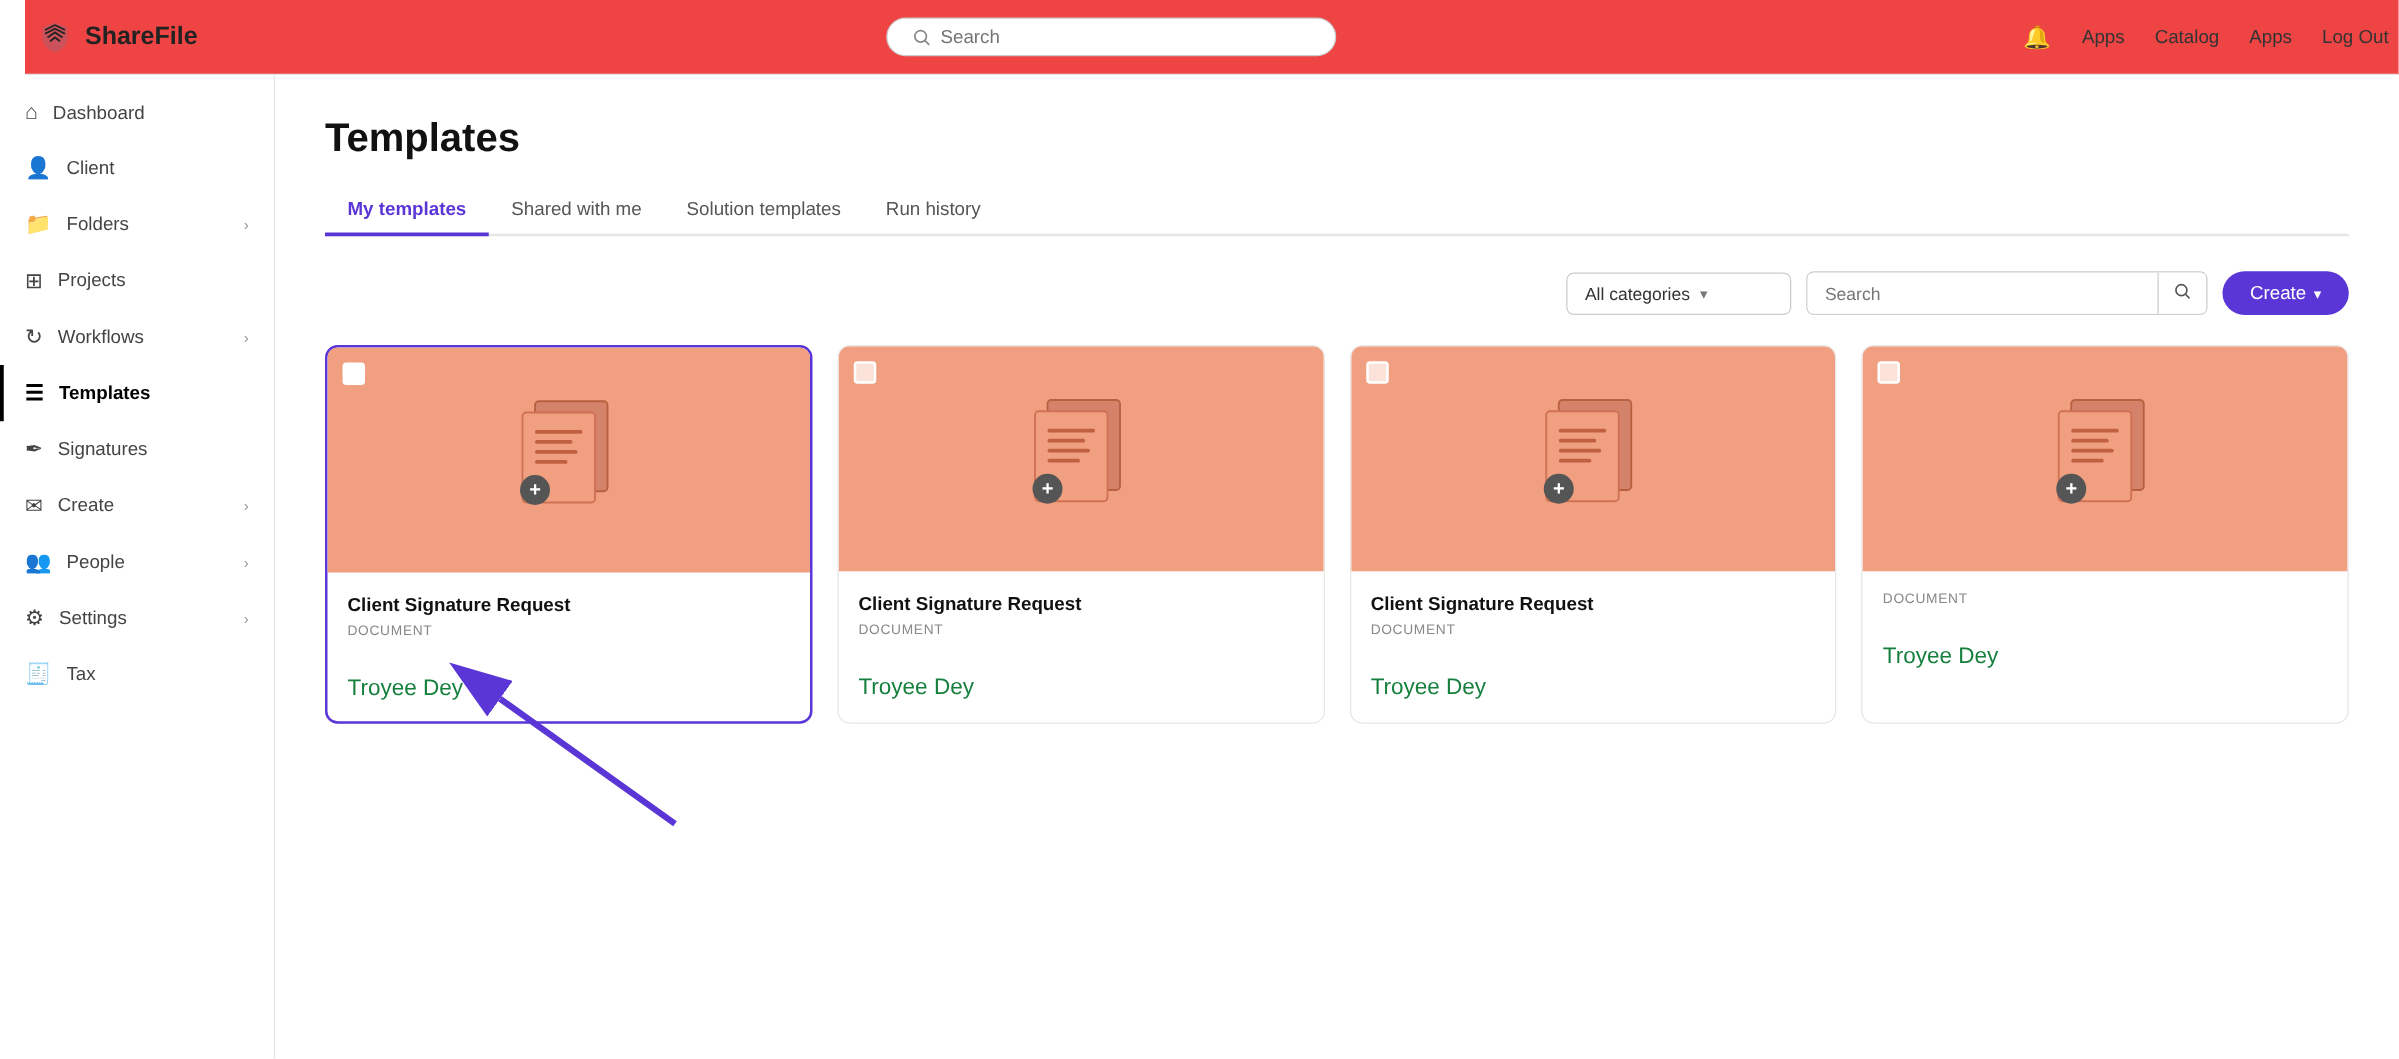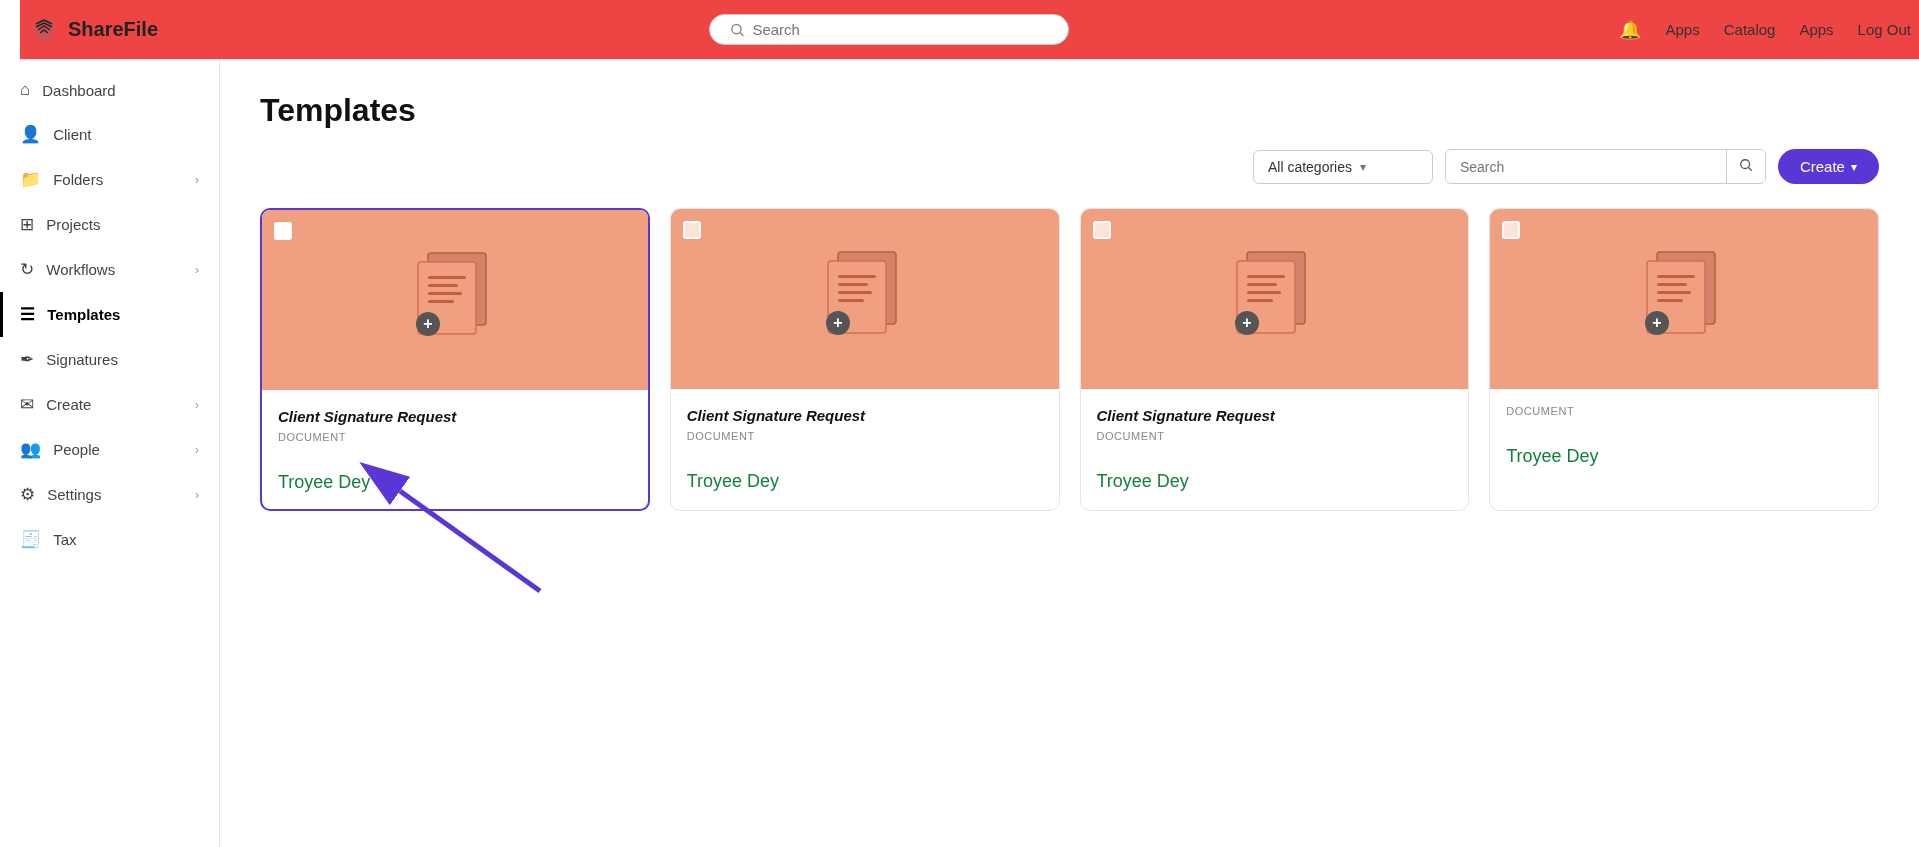--- a/index.html
+++ b/index.html
@@ -83,21 +83,21 @@
       background: #f0a080; height: 180px; display: flex; align-items: center;
       justify-content: center; position: relative;
     }
     .card-checkbox {
       position: absolute; top: 12px; left: 12px;
       width: 18px; height: 18px; border: 2px solid #fff; border-radius: 3px;
       background: rgba(255,255,255,0.7); cursor: pointer;
     }
     .card-checkbox.checked { background: #fff; }
     .card-info { padding: 16px; }
-    .card-title { font-size: 15px; font-weight: 600; color: #111; margin-bottom: 4px; line-height: 1.4; font-style: italic; }
+    .card-title { font-size: 15px; font-weight: 600; color: #111; margin-bottom: 4px; line-height: 1.4; }
     .card-type { font-size: 11px; color: #888; text-transform: uppercase; letter-spacing: 0.05em; margin-bottom: 29px; }
     .card-author { font-size: 18px; color: #15803d; }
 
     
     .doc-icon-wrap { position: relative; }
 
     .cards-area { position: relative; }
   </style>
 </head>
 <body>
@@ -194,20 +194,26 @@
       <span class="icon">🧾</span>
       <span>Tax</span>
     </div>
 
   </nav>
 
   <main class="main">
 
     <h1 class="page-title">Templates</h1>
 
+    <div class="tabs">
+      <div class="tab active">My templates</div>
+      <div class="tab">Shared with me</div>
+      <div class="tab">Solution templates</div>
+      <div class="tab">Run history</div>
+    </div>
 
     <div class="toolbar">
       <div class="category-select">
         <span>All categories</span>
         <span class="chevron">▾</span>
       </div>
       <div class="search-box">
         <input type="text" placeholder="Search" style="">
         <button>
           <svg width="14" height="14" viewBox="0 0 16 16" fill="none">

